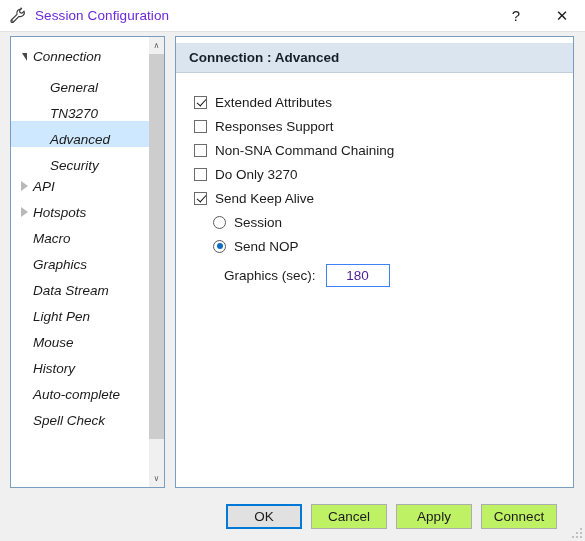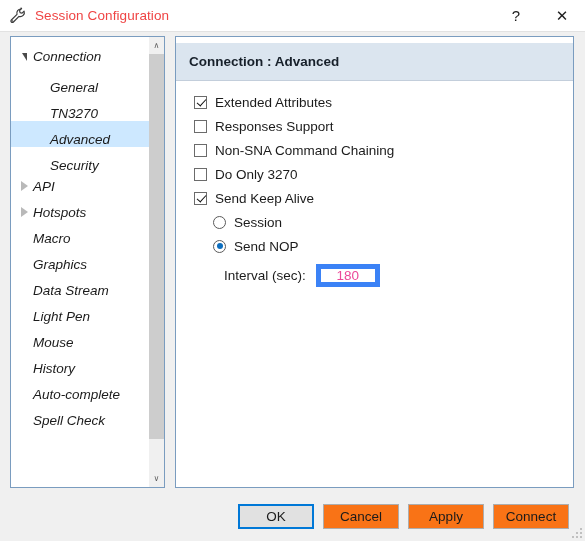--- a/index.html
+++ b/index.html
@@ -28,21 +28,21 @@
     align-items: center;
   }
   #titlebar .tb-icon {
     width: 18px; height: 18px;
     margin-left: 9px; margin-right: 8px;
     flex: 0 0 auto;
     display: block;
   }
   #titlebar .tb-title {
     font-size: 13.5px;
-    color: #ef4444;
+    color: #6d28d9;
     letter-spacing: 0.1px;
     flex: 1 1 auto;
     white-space: nowrap;
   }
   #titlebar .tb-btn {
     width: 46px; height: 31px;
     display: flex;
     align-items: center;
     justify-content: center;
     flex: 0 0 auto;
@@ -145,21 +145,21 @@
     position: absolute;
     left: 175px; top: 36px;
     width: 399px; height: 452px;
     background: #ffffff;
     border: 1px solid #7a9cbf;
     box-sizing: border-box;
   }
   #content-header {
     position: absolute;
     left: 0; top: 6px;
-    width: 397px; height: 38px;
+    width: 397px; height: 30px;
     background: #dbe5ef;
     border-bottom: 1px solid #c3cedb;
     box-sizing: border-box;
     display: flex;
     align-items: center;
   }
   #content-header .chtitle {
     padding-left: 13px;
     font-size: 13.5px;
     font-weight: bold;
@@ -234,48 +234,48 @@
     margin-top: 3px;
   }
   .interval-row .ilabel {
     font-size: 13.5px;
     color: #1b1b1b;
     margin-right: 10px;
   }
   .interval-input {
     width: 64px;
     height: 23px;
-    border: 5px solid #3b82f6;
+    border: 1px solid #3b82f6;
     background: #ffffff;
     box-sizing: border-box;
     font-family: "Liberation Sans", sans-serif;
     font-size: 13.5px;
-    color: #ec4899;
+    color: #4c1d95;
     text-align: center;
     padding: 0 4px;
     outline: none;
   }
 
   
   #footer {
     position: absolute;
     left: 0; top: 498px;
     width: 585px; height: 43px;
     display: flex;
     align-items: flex-start;
     justify-content: flex-end;
-    padding-right: 16px;
+    padding-right: 28px;
     padding-top: 6px;
     box-sizing: border-box;
   }
   .dlg-btn {
     width: 76px;
     height: 25px;
     margin-left: 9px;
-    background: #f97316;
+    background: #bef264;
     border: 1px solid #adadad;
     box-sizing: border-box;
     font-family: "Liberation Sans", sans-serif;
     font-size: 13.5px;
     color: #1b1b1b;
     cursor: default;
     display: flex;
     align-items: center;
     justify-content: center;
     padding: 0;
@@ -404,21 +404,21 @@
           <span class="rbox"></span>
           <span class="opt-label">Session</span>
         </div>
         <div class="opt-row indent1">
           <span class="rbox checked"></span>
           <span class="opt-label">Send NOP</span>
         </div>
       </div>
 
     <div class="interval-row">
-      <span class="ilabel">Interval (sec):</span>
+      <span class="ilabel">Graphics (sec):</span>
       <input class="interval-input" type="text" value="180" style="">
     </div>
   </div>
 </div>
 
 <div id="footer">
     <button class="dlg-btn default">OK</button>
     <button class="dlg-btn">Cancel</button>
     <button class="dlg-btn">Apply</button>
     <button class="dlg-btn">Connect</button>

